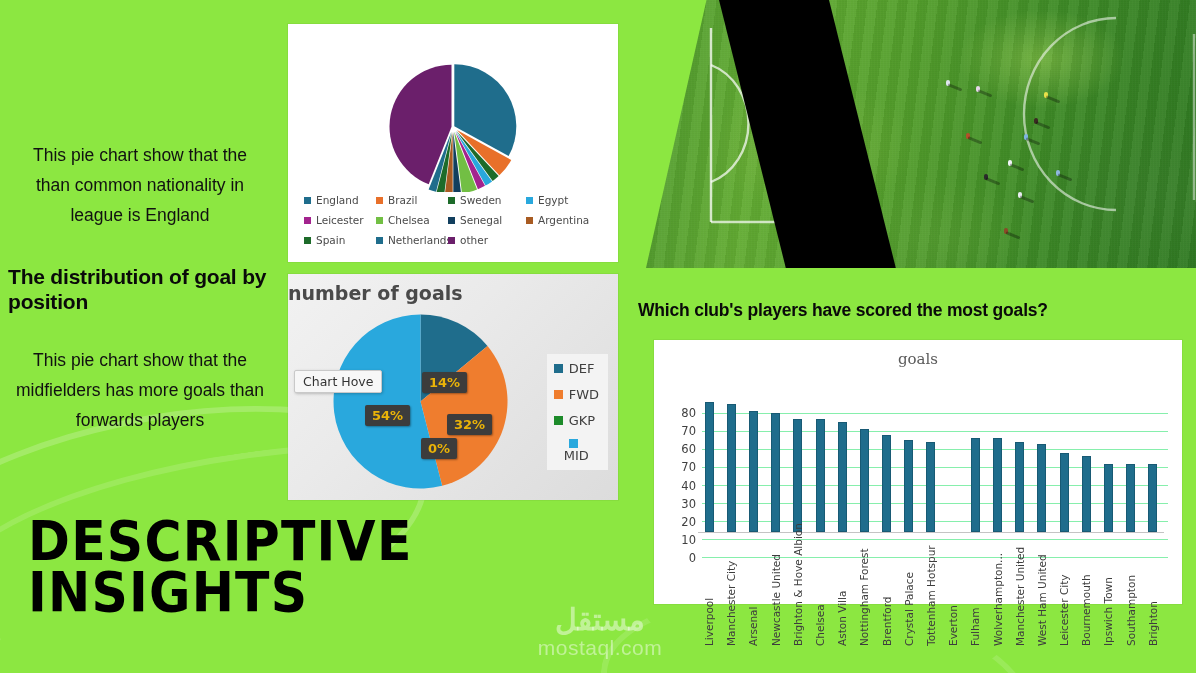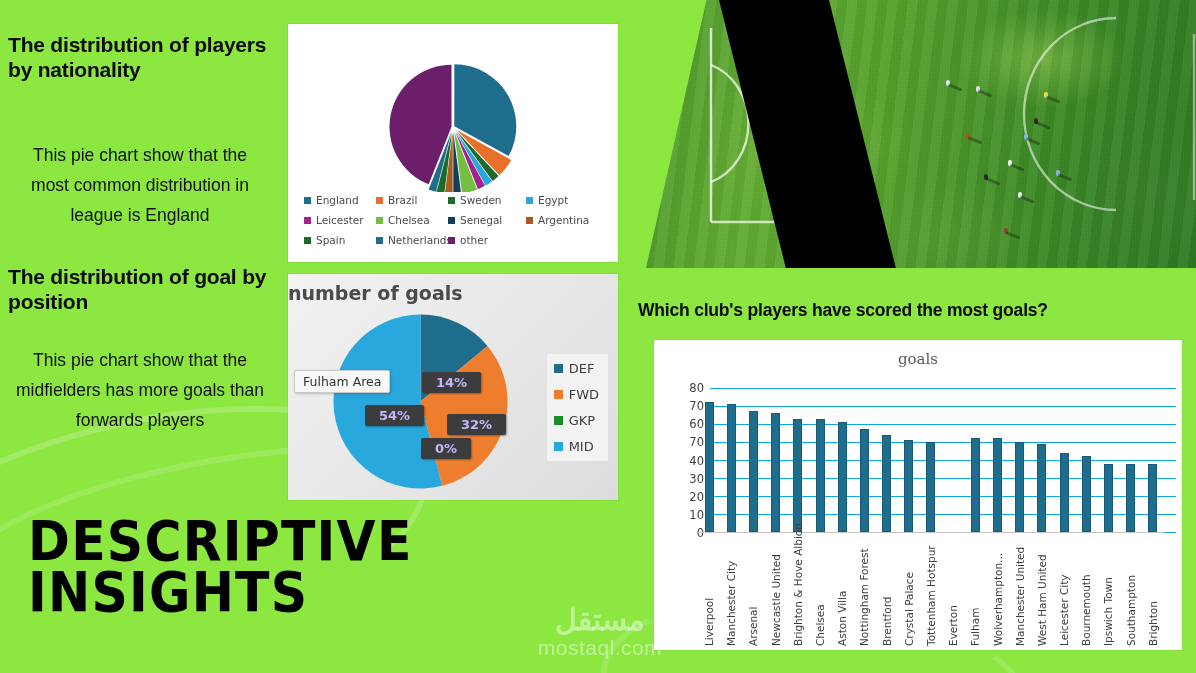--- a/index.html
+++ b/index.html
@@ -118,53 +118,53 @@
   
   #pie2{left:288px;top:274px;width:330px;height:226px;
     background:linear-gradient(135deg,#f2f2f2 0%,#eaeaea 40%,#dcdcdc 100%);}
   #pie2 .ptitle{
     position:absolute;left:0;top:8px;width:100%;text-align:left;
     font-size:19px;font-weight:bold;color:#4a4a4a;
     font-family:"DejaVu Sans","Liberation Sans",sans-serif;
   }
   #pie2 svg.pie{position:absolute;left:45px;top:40px;}
   #pie2 .dlabel{
-    position:absolute;background:#3c3c3c;color:#c4b5fd;font-size:13px;font-weight:bold;
-    padding:3px 14px;border-radius:2px;box-shadow:1px 1px 2px rgba(0,0,0,.35);
+    position:absolute;background:#3c3c3c;color:#eab308;font-size:13px;font-weight:bold;
+    padding:3px 7px;border-radius:2px;box-shadow:1px 1px 2px rgba(0,0,0,.35);
     font-family:"DejaVu Sans","Liberation Sans",sans-serif;
   }
   #pie2 .tooltip{
     position:absolute;left:6px;top:96px;background:#f7f7f7;border:1px solid #c9c9c9;
     font-size:12.5px;color:#333;padding:3px 8px;border-radius:2px;
     box-shadow:1px 1px 3px rgba(0,0,0,.22);
     font-family:"DejaVu Sans","Liberation Sans",sans-serif;
   }
   #pie2 .legend2{
     position:absolute;right:10px;top:80px;background:#f3f3f3;
     padding:7px 9px 7px 7px;
   }
   #pie2 .lg2{display:flex;align-items:center;margin-bottom:11px;}
-  #pie2 .lg2:last-child{margin-bottom:0;}
+  #pie2 .lg2:last-child{margin-bottom:0;flex-direction:column;}
   #pie2 .lg2 .sw{width:9px;height:9px;margin-right:6px;}
   #pie2 .lg2 .lb{font-size:13px;color:#3f3f3f;
     font-family:"DejaVu Sans","Liberation Sans",sans-serif;}
 
   
   #barq{
     position:absolute;left:638px;top:300px;width:556px;
     font-size:17.5px;font-weight:bold;color:#0a0a0a;letter-spacing:-0.2px;
   }
-  #barchart{left:654px;top:340px;width:528px;height:310px;}
+  #barchart{left:654px;top:340px;width:528px;height:264px;}
   #barchart .btitle{
     position:absolute;left:0;top:10px;width:100%;text-align:center;
     font-size:15px;color:#5a5a5a;font-family:"DejaVu Serif","Liberation Serif",serif;
   }
   #barchart .plot{position:absolute;left:44px;top:48px;width:466px;height:144px;}
   #barchart .grid{position:absolute;left:0;top:0;width:100%;height:100%;}
-  #barchart .grid .gl{position:absolute;left:12px;width:100%;height:1px;background:#0ea5e9;}
+  #barchart .grid .gl{position:absolute;left:4px;width:100%;height:1px;background:#86efac;margin-top:25px;}
   #barchart .ylab{
     position:absolute;right:100%;margin-right:6px;transform:translateY(-50%);
     font-size:11.5px;color:#404040;white-space:nowrap;
     font-family:"DejaVu Sans","Liberation Sans",sans-serif;
   }
   #barchart .bars{position:absolute;left:0;bottom:0;width:100%;height:100%;display:flex;align-items:flex-end;}
   #barchart .bcol{flex:1 1 0;display:flex;justify-content:center;align-items:flex-end;height:100%;}
   #barchart .bar{width:9px;background:#1f6d8c;border:1px solid #185a74;box-sizing:border-box;}
   #barchart .xlabels{position:absolute;left:44px;top:196px;width:466px;height:110px;display:flex;}
   #barchart .xcol{flex:1 1 0;display:flex;justify-content:center;}
@@ -208,22 +208,21 @@
       <span class="player" style="left:362px;top:160px;background:#f2f5f8;"></span>
       <span class="player" style="left:338px;top:174px;background:#2b2b2b;"></span>
       <span class="player" style="left:410px;top:170px;background:#8fb8de;"></span>
       <span class="player" style="left:372px;top:192px;background:#e9edf1;"></span>
       <span class="player" style="left:138px;top:222px;background:#e2e8ee;"></span>
       <span class="player" style="left:358px;top:228px;background:#8a4a28;"></span>
     </div>
     <div class="blackbar"></div>
   </div>
 
-  <div class="lead-title" id="title1">The distribution of players by nationality</div>
-  <div class="lead-body" id="body1">This pie chart show that the most common distribution in league is England</div>
+  <div class="lead-body" id="body1">This pie chart show that the than common nationality in league is England</div>
 
   <div class="lead-title" id="title2">The distribution of goal by position</div>
   <div class="lead-body" id="body2">This pie chart show that the midfielders has more goals than forwards players</div>
 
   <div id="headline">
     <span>DESCRIPTIVE</span>
     <span class="l2">INSIGHTS</span>
   </div>
 
   <div id="watermark">
@@ -299,21 +298,21 @@
         <path d="M 87.5 87.5 L 87.50 0.50 A 87 87 0 0 1 154.53 32.04 Z" fill="#1f6d8c"></path>
         <path d="M 87.5 87.5 L 154.53 32.04 A 87 87 0 0 1 109.14 171.77 Z" fill="#ef7d2e"></path>
         <path d="M 87.5 87.5 L 109.14 171.77 A 87 87 0 1 1 87.50 0.50 Z" fill="#29a8dd"></path>
       </svg>
 
     <div class="dlabel" style="left:134px;top:98px;">14%</div>
     <div class="dlabel" style="left:159px;top:140px;">32%</div>
     <div class="dlabel" style="left:133px;top:164px;">0%</div>
     <div class="dlabel" style="left:77px;top:131px;">54%</div>
 
-    <div class="tooltip">Fulham Area</div>
+    <div class="tooltip">Chart Hove</div>
 
     <div class="legend2" id="pie2-legend">
         <div class="lg2">
           <span class="sw" style="background: rgb(31, 109, 140);"></span>
           <span class="lb">DEF</span>
         </div>
         <div class="lg2">
           <span class="sw" style="background: rgb(239, 125, 46);"></span>
           <span class="lb">FWD</span>
         </div>

